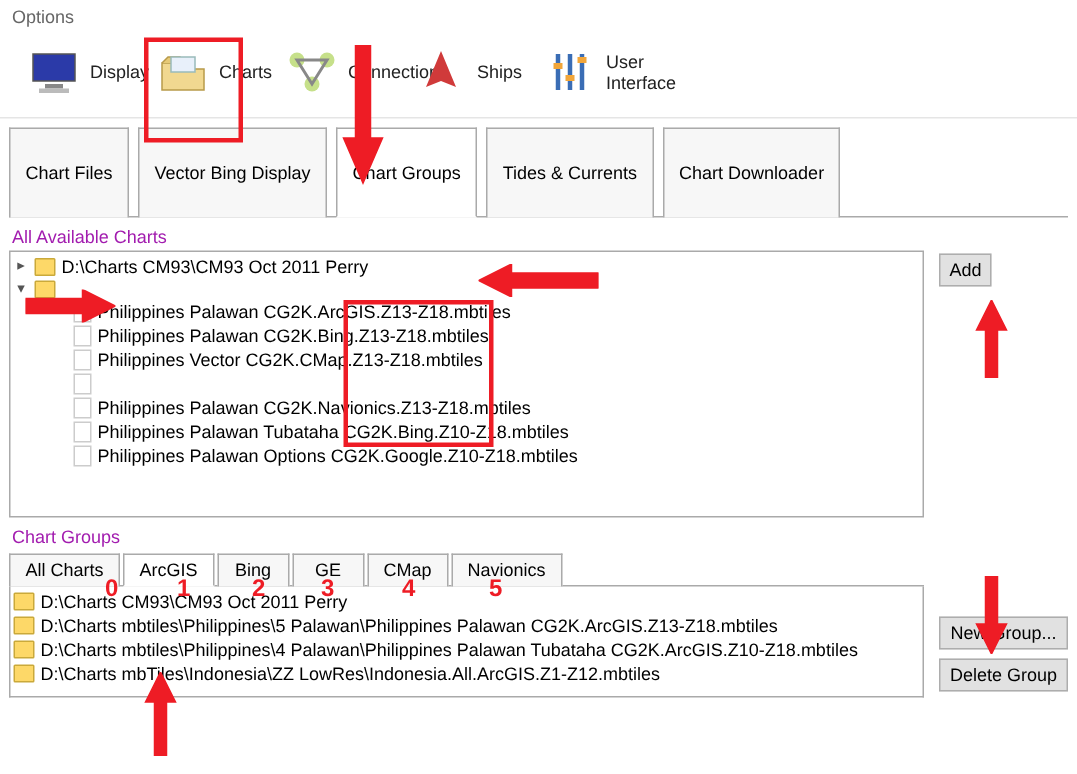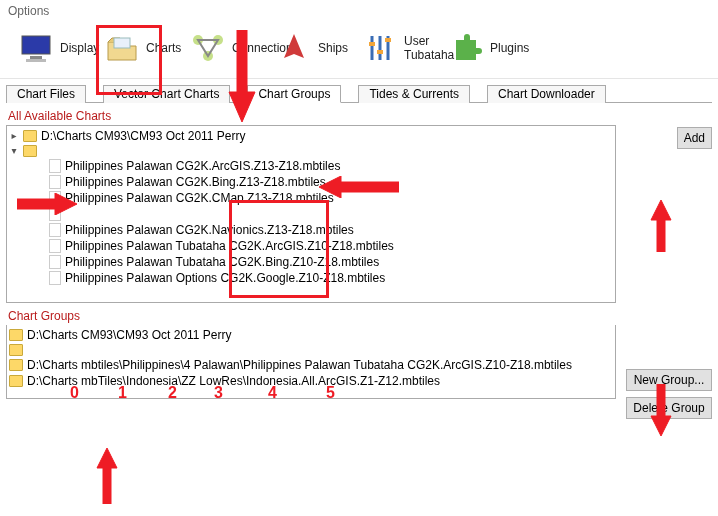--- a/index.html
+++ b/index.html
@@ -6,27 +6,27 @@
 html, body { width: 718px; height: 516px; background: #fff; overflow: hidden; }
 .window { width: 718px; height: 408px; background: #fff; position: relative; }
 .title { padding: 4px 8px; color: #666; font-size: 12px; }
 
 .toolbar { display: flex; padding: 6px 16px 10px; gap: 22px; border-bottom: 1px solid #e5e5e5; }
 .toolbar-item { display: flex; flex-direction: row; align-items: center; gap: 4px; width: 64px; cursor: pointer; }
 .toolbar-item .icon { width: 40px; height: 40px; display: flex; align-items: center; justify-content: center; }
 .toolbar-item span.lbl { font-size: 12px; color: #222; }
 
 .tabs { display: flex; border-bottom: 1px solid #aaa; margin: 6px 6px 0; }
-.tab { padding: 1px 10px; border: 1px solid #aaa; border-bottom: none; background: #f7f7f7; margin-right: 17px; margin-bottom: -1px; cursor: pointer; }
+.tab { padding: 22px 10px; border: 1px solid #aaa; border-bottom: none; background: #f7f7f7; margin-right: 6px; margin-bottom: -1px; cursor: pointer; }
 .tab.active { background: #fff; border-bottom: 1px solid #fff; }
 
-.section-label { padding: 6px 8px 2px; color: #b91c1c; }
+.section-label { padding: 6px 8px 2px; color: #a21caf; }
 .main { display: flex; padding: 0 6px; gap: 10px; }
 .left { flex: 1; }
-.right { width: 86px; display: flex; flex-direction: column; align-items: flex-end; gap: 6px; padding-top: 2px; }
+.right { width: 86px; display: flex; flex-direction: column; align-items: flex-start; gap: 6px; padding-top: 2px; }
 .btn { border: 1px solid #adadad; background: #e1e1e1; padding: 3px 6px; text-align: center; cursor: pointer; }
 
 .treebox { border: 1px solid #aaa; height: 178px; overflow-y: scroll; background: #fff; padding: 2px; }
 .tree-row { display: flex; align-items: center; gap: 4px; padding: 1px 0; white-space: nowrap; }
 .indent2 { padding-left: 40px; }
 .folder-ico { width: 14px; height: 12px; background: #fdd868; border: 1px solid #caa93a; border-radius: 1px; }
 .file-ico { width: 12px; height: 14px; background: #fff; border: 1px solid #ccc; }
 .twist { width: 10px; height: 10px; font-size: 10px; color: #555; text-align: center; line-height: 10px; }
 
 .groups-area { padding: 0 6px; display: flex; gap: 10px; }
@@ -92,35 +92,27 @@
       <div class="icon">
           <svg width="40" height="40" viewBox="0 0 40 40">
             <line x1="12" y1="8" x2="12" y2="32" stroke="#3a6db5" stroke-width="3"></line>
             <line x1="20" y1="8" x2="20" y2="32" stroke="#3a6db5" stroke-width="3"></line>
             <line x1="28" y1="8" x2="28" y2="32" stroke="#3a6db5" stroke-width="3"></line>
             <rect x="9" y="14" width="6" height="4" fill="#f2a63a"></rect>
             <rect x="17" y="22" width="6" height="4" fill="#f2a63a"></rect>
             <rect x="25" y="10" width="6" height="4" fill="#f2a63a"></rect>
           </svg>
         </div>
-      <span class="lbl">User Tubataha</span>
-    </div>
-    <div class="toolbar-item">
-      <div class="icon">
-          <svg width="40" height="40" viewBox="0 0 40 40">
-            <path d="M10 12h8v-3a3 3 0 1 1 6 0v3h6v8h3a3 3 0 1 1 0 6h-3v6H10z" fill="#5bb14a"></path>
-          </svg>
-        </div>
-      <span class="lbl">Plugins</span>
+      <span class="lbl">User Interface</span>
     </div>
   </div>
 
   <div class="tabs">
     <div class="tab">Chart Files</div>
-    <div class="tab">Vector Chart Charts</div>
+    <div class="tab">Vector Bing Display</div>
     <div class="tab active">Chart Groups</div>
     <div class="tab">Tides &amp; Currents</div>
     <div class="tab">Chart Downloader</div>
   </div>
 
   <div class="section-label">All Available Charts</div>
 
   <div class="main">
     <div class="left">
       <div class="treebox">
@@ -136,59 +128,64 @@
         <div class="tree-row indent2">
             <span class="file-ico"></span>
             <span>Philippines Palawan CG2K.ArcGIS.Z13-Z18.mbtiles</span>
           </div>
         <div class="tree-row indent2">
             <span class="file-ico"></span>
             <span>Philippines Palawan CG2K.Bing.Z13-Z18.mbtiles</span>
           </div>
         <div class="tree-row indent2">
             <span class="file-ico"></span>
-            <span>Philippines Palawan CG2K.CMap.Z13-Z18.mbtiles</span>
+            <span>Philippines Vector CG2K.CMap.Z13-Z18.mbtiles</span>
           </div>
         <div class="tree-row indent2">
             <span class="file-ico"></span>
           </div>
         <div class="tree-row indent2">
             <span class="file-ico"></span>
             <span>Philippines Palawan CG2K.Navionics.Z13-Z18.mbtiles</span>
-          </div>
-        <div class="tree-row indent2">
-            <span class="file-ico"></span>
-            <span>Philippines Palawan Tubataha CG2K.ArcGIS.Z10-Z18.mbtiles</span>
           </div>
         <div class="tree-row indent2">
             <span class="file-ico"></span>
             <span>Philippines Palawan Tubataha CG2K.Bing.Z10-Z18.mbtiles</span>
           </div>
         <div class="tree-row indent2">
             <span class="file-ico"></span>
             <span>Philippines Palawan Options CG2K.Google.Z10-Z18.mbtiles</span>
           </div>
       </div>
     </div>
     <div class="right">
       <div class="btn">Add</div>
     </div>
   </div>
 
   <div class="section-label">Chart Groups</div>
 
   <div class="groups-area">
     <div class="groups-left">
+      <div class="grp-tabs">
+        <div class="grp-tab">All Charts</div>
+        <div class="grp-tab active">ArcGIS</div>
+        <div class="grp-tab">Bing</div>
+        <div class="grp-tab">GE</div>
+        <div class="grp-tab">CMap</div>
+        <div class="grp-tab">Navionics</div>
+      </div>
       <div class="grp-list">
         <div class="tree-row">
             <span class="folder-ico"></span>
             <span>D:\Charts CM93\CM93 Oct 2011 Perry</span>
           </div>
         <div class="tree-row">
             <span class="folder-ico"></span>
+            <span>D:\Charts mbtiles\Philippines\5 Palawan\Philippines Palawan CG2K.ArcGIS.Z13-Z18.mbtiles</span>
           </div>
         <div class="tree-row">
             <span class="folder-ico"></span>
             <span>D:\Charts mbtiles\Philippines\4 Palawan\Philippines Palawan Tubataha CG2K.ArcGIS.Z10-Z18.mbtiles</span>
           </div>
         <div class="tree-row">
             <span class="folder-ico"></span>
             <span>D:\Charts mbTiles\Indonesia\ZZ LowRes\Indonesia.All.ArcGIS.Z1-Z12.mbtiles</span>
           </div>
       </div>

